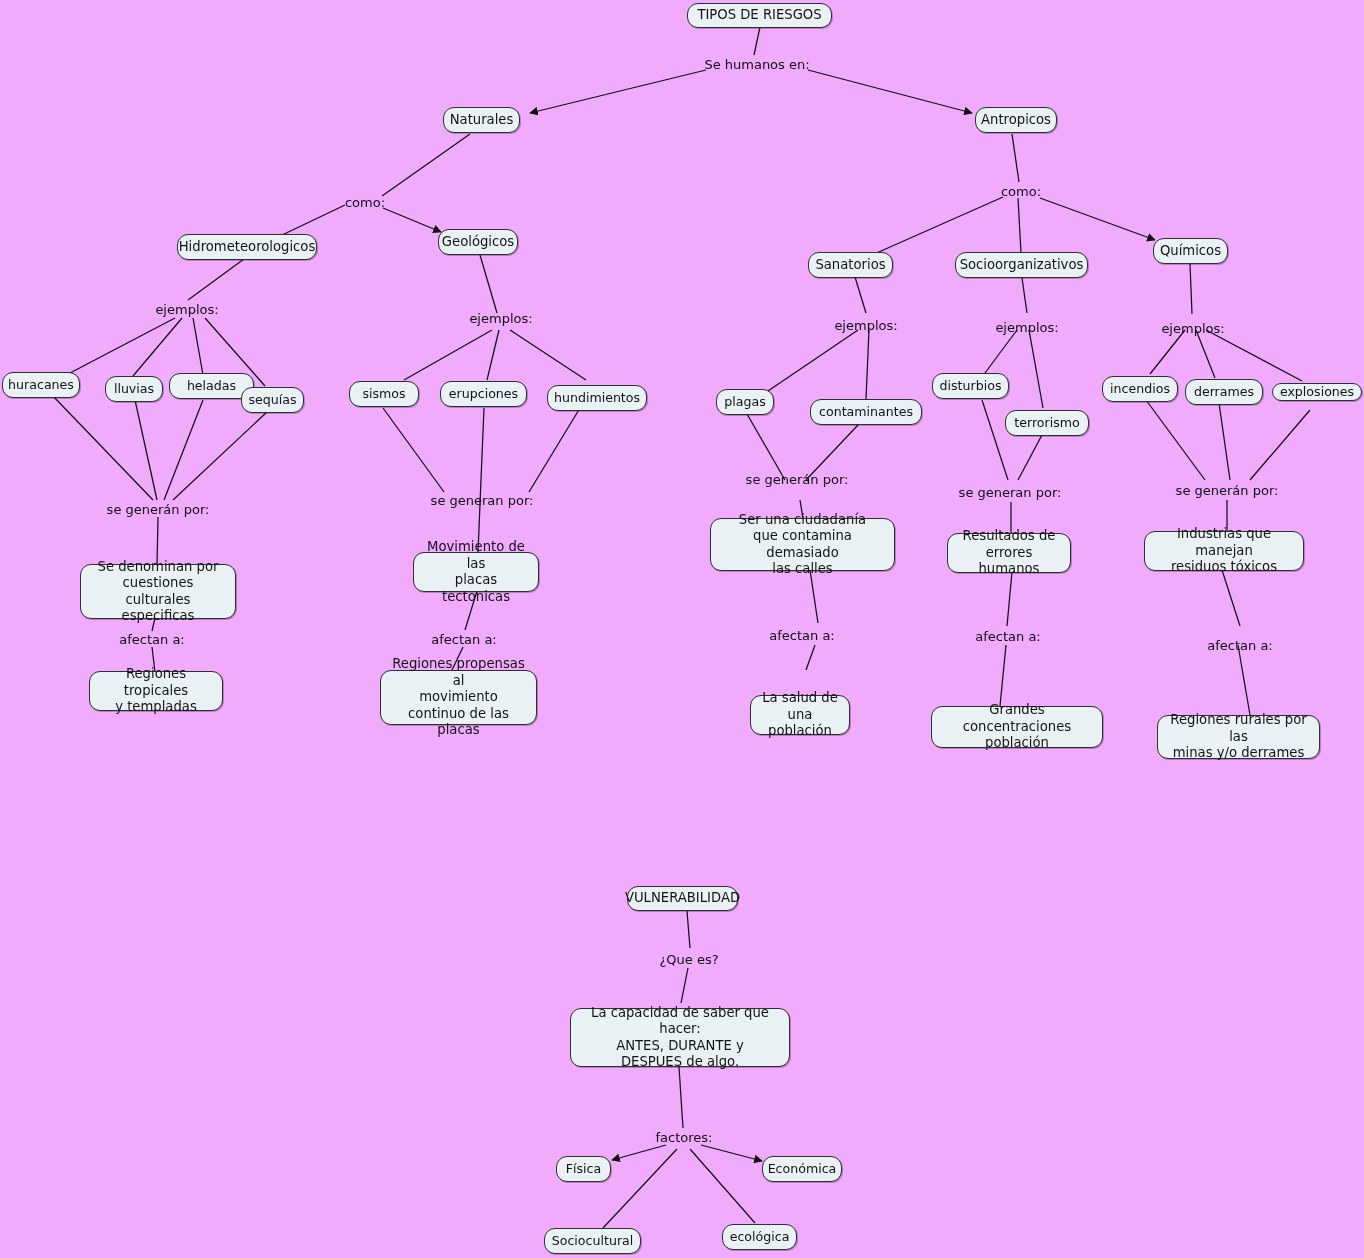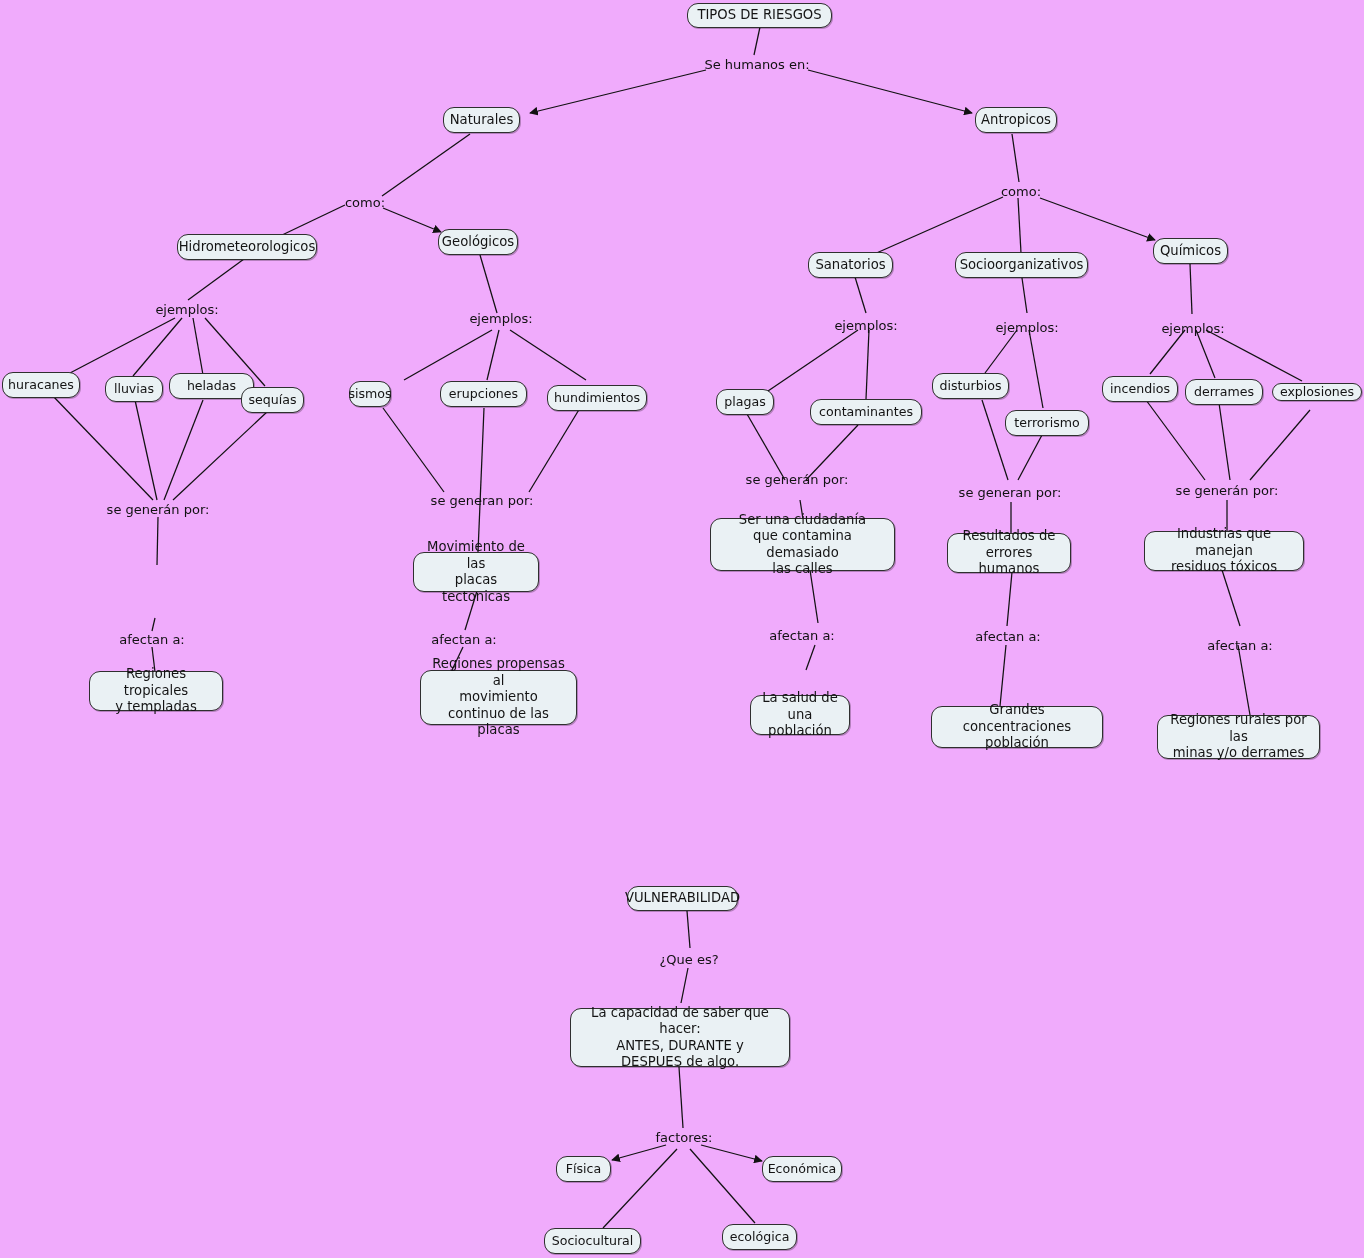--- a/index.html
+++ b/index.html
@@ -201,59 +201,62 @@
   <div class="linklabel" style="left:501px;top:318px;">ejemplos:</div>
   <div class="linklabel" style="left:866px;top:325px;">ejemplos:</div>
   <div class="linklabel" style="left:1027px;top:327px;">ejemplos:</div>
   <div class="linklabel" style="left:1193px;top:328px;">ejemplos:</div>
 
   <div class="node small" style="left:2px;top:372px;width:78px;height:26px;">huracanes</div>
   <div class="node small" style="left:105px;top:376px;width:58px;height:26px;">lluvias</div>
   <div class="node small" style="left:169px;top:373px;width:85px;height:26px;">heladas</div>
   <div class="node small" style="left:241px;top:387px;width:63px;height:26px;">sequías</div>
 
-  <div class="node small" style="left:349px;top:381px;width:42px;height:26px;">sismos</div>
+  <div class="node small" style="left:349px;top:381px;width:70px;height:26px;">sismos</div>
   <div class="node small" style="left:440px;top:381px;width:87px;height:26px;">erupciones</div>
   <div class="node small" style="left:547px;top:385px;width:100px;height:26px;">hundimientos</div>
 
   <div class="node small" style="left:716px;top:389px;width:58px;height:26px;">plagas</div>
   <div class="node small" style="left:810px;top:399px;width:112px;height:26px;">contaminantes</div>
 
   <div class="node small" style="left:932px;top:373px;width:77px;height:26px;">disturbios</div>
   <div class="node small" style="left:1005px;top:410px;width:84px;height:26px;">terrorismo</div>
 
   <div class="node small" style="left:1102px;top:376px;width:76px;height:26px;">incendios</div>
   <div class="node small" style="left:1185px;top:379px;width:78px;height:26px;">derrames</div>
   <div class="node small" style="left:1272px;top:383px;width:90px;height:18px;">explosiones</div>
 
   <div class="linklabel" style="left:158px;top:509px;">se generán por:</div>
   <div class="linklabel" style="left:482px;top:500px;">se generan por:</div>
   <div class="linklabel" style="left:797px;top:479px;">se generán por:</div>
   <div class="linklabel" style="left:1010px;top:492px;">se generan por:</div>
   <div class="linklabel" style="left:1227px;top:490px;">se generán por:</div>
 
+  <div class="node" style="left:80px;top:564px;width:156px;height:55px;">Se denominan por
+cuestiones
+culturales especificas</div>
   <div class="node" style="left:413px;top:552px;width:126px;height:40px;">Movimiento de las
 placas tectonicas</div>
   <div class="node" style="left:710px;top:518px;width:185px;height:53px;">Ser una ciudadanía
 que contamina demasiado
 las calles</div>
   <div class="node" style="left:947px;top:533px;width:124px;height:40px;">Resultados de
 errores humanos</div>
   <div class="node" style="left:1144px;top:531px;width:160px;height:40px;">Industrias que manejan
 residuos tóxicos</div>
 
   <div class="linklabel" style="left:152px;top:639px;">afectan a:</div>
   <div class="linklabel" style="left:464px;top:639px;">afectan a:</div>
   <div class="linklabel" style="left:802px;top:635px;">afectan a:</div>
   <div class="linklabel" style="left:1008px;top:636px;">afectan a:</div>
   <div class="linklabel" style="left:1240px;top:645px;">afectan a:</div>
 
   <div class="node" style="left:89px;top:671px;width:134px;height:40px;">Regiones tropicales
 y templadas</div>
-  <div class="node" style="left:380px;top:670px;width:157px;height:55px;margin-left:40px;">Regiones propensas al
+  <div class="node" style="left:380px;top:670px;width:157px;height:55px;">Regiones propensas al
 movimiento
 continuo de las placas</div>
   <div class="node" style="left:750px;top:695px;width:100px;height:40px;">La salud de
 una población</div>
   <div class="node" style="left:931px;top:706px;width:172px;height:42px;">Grandes concentraciones
 población</div>
   <div class="node" style="left:1157px;top:715px;width:163px;height:44px;">Regiones rurales por las
 minas y/o derrames</div>
 
   <div class="node" style="left:627px;top:886px;width:111px;height:25px;">VULNERABILIDAD</div>

